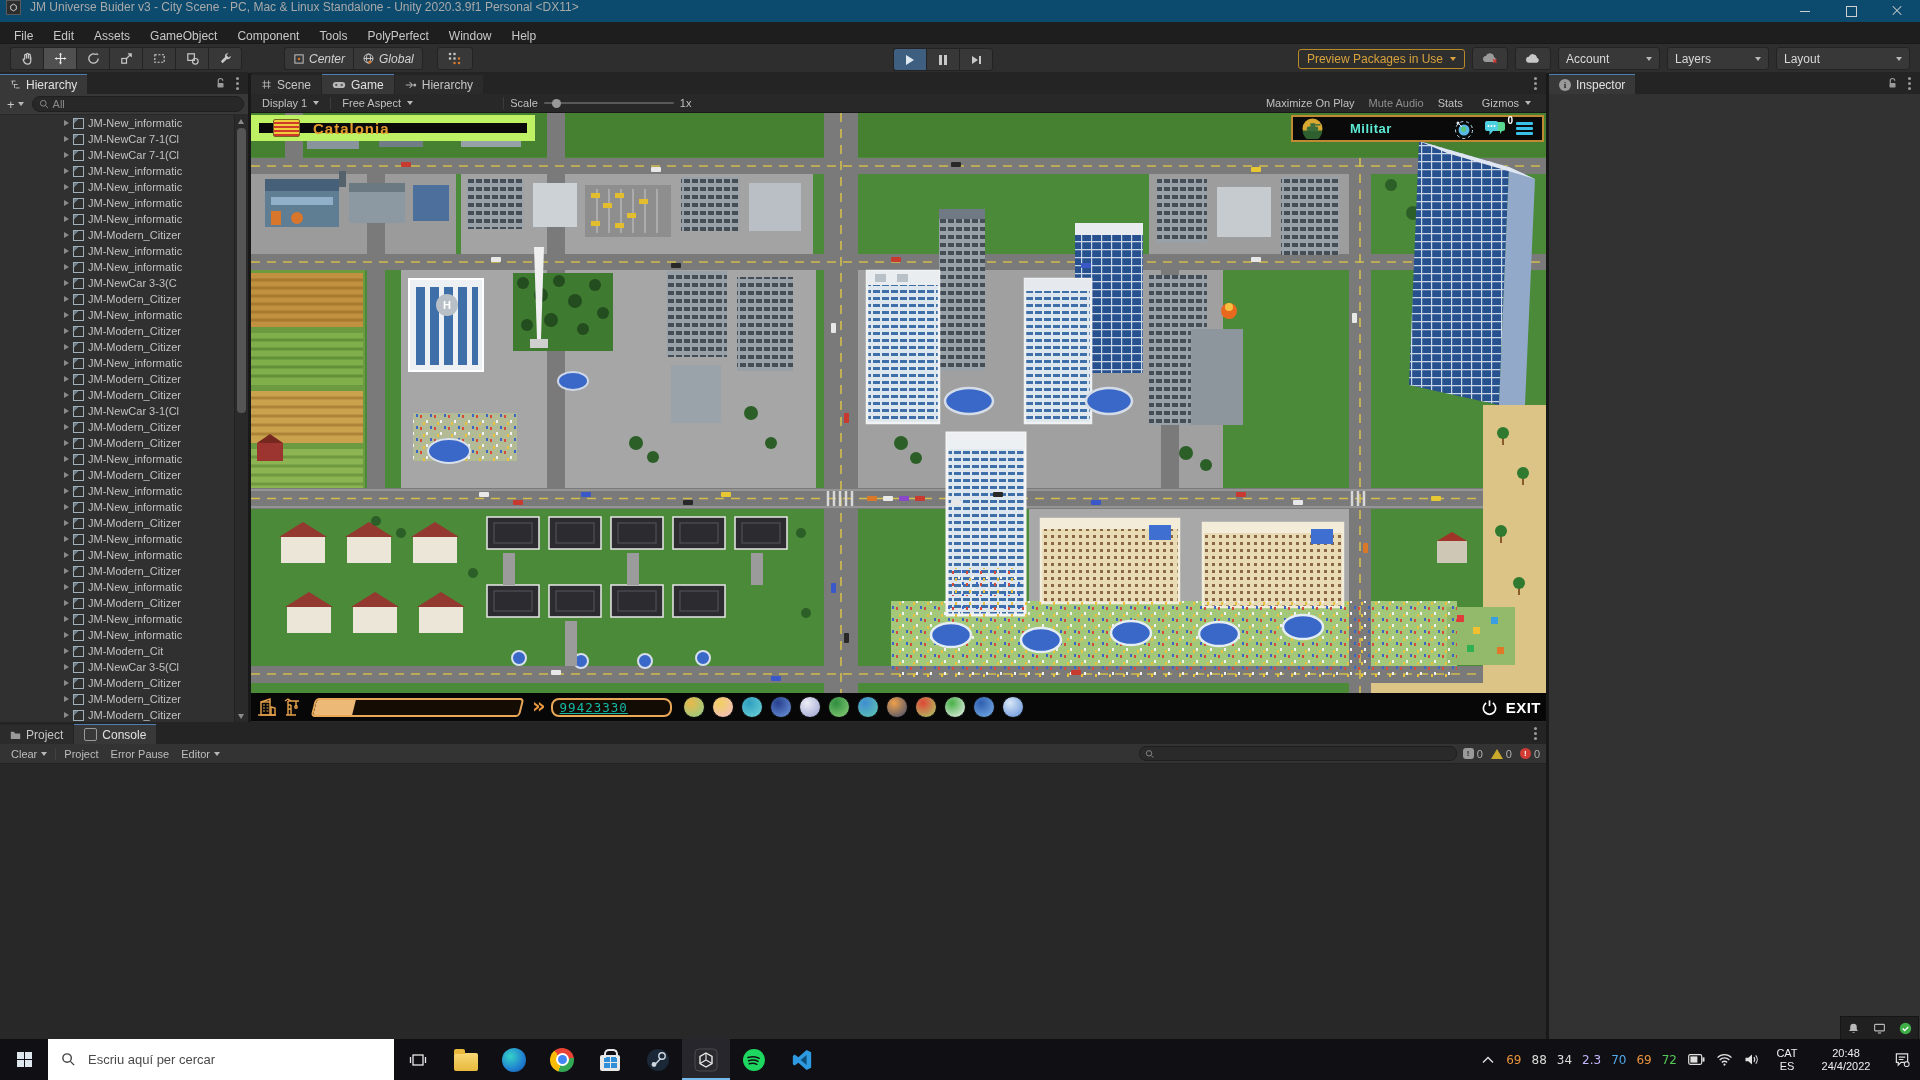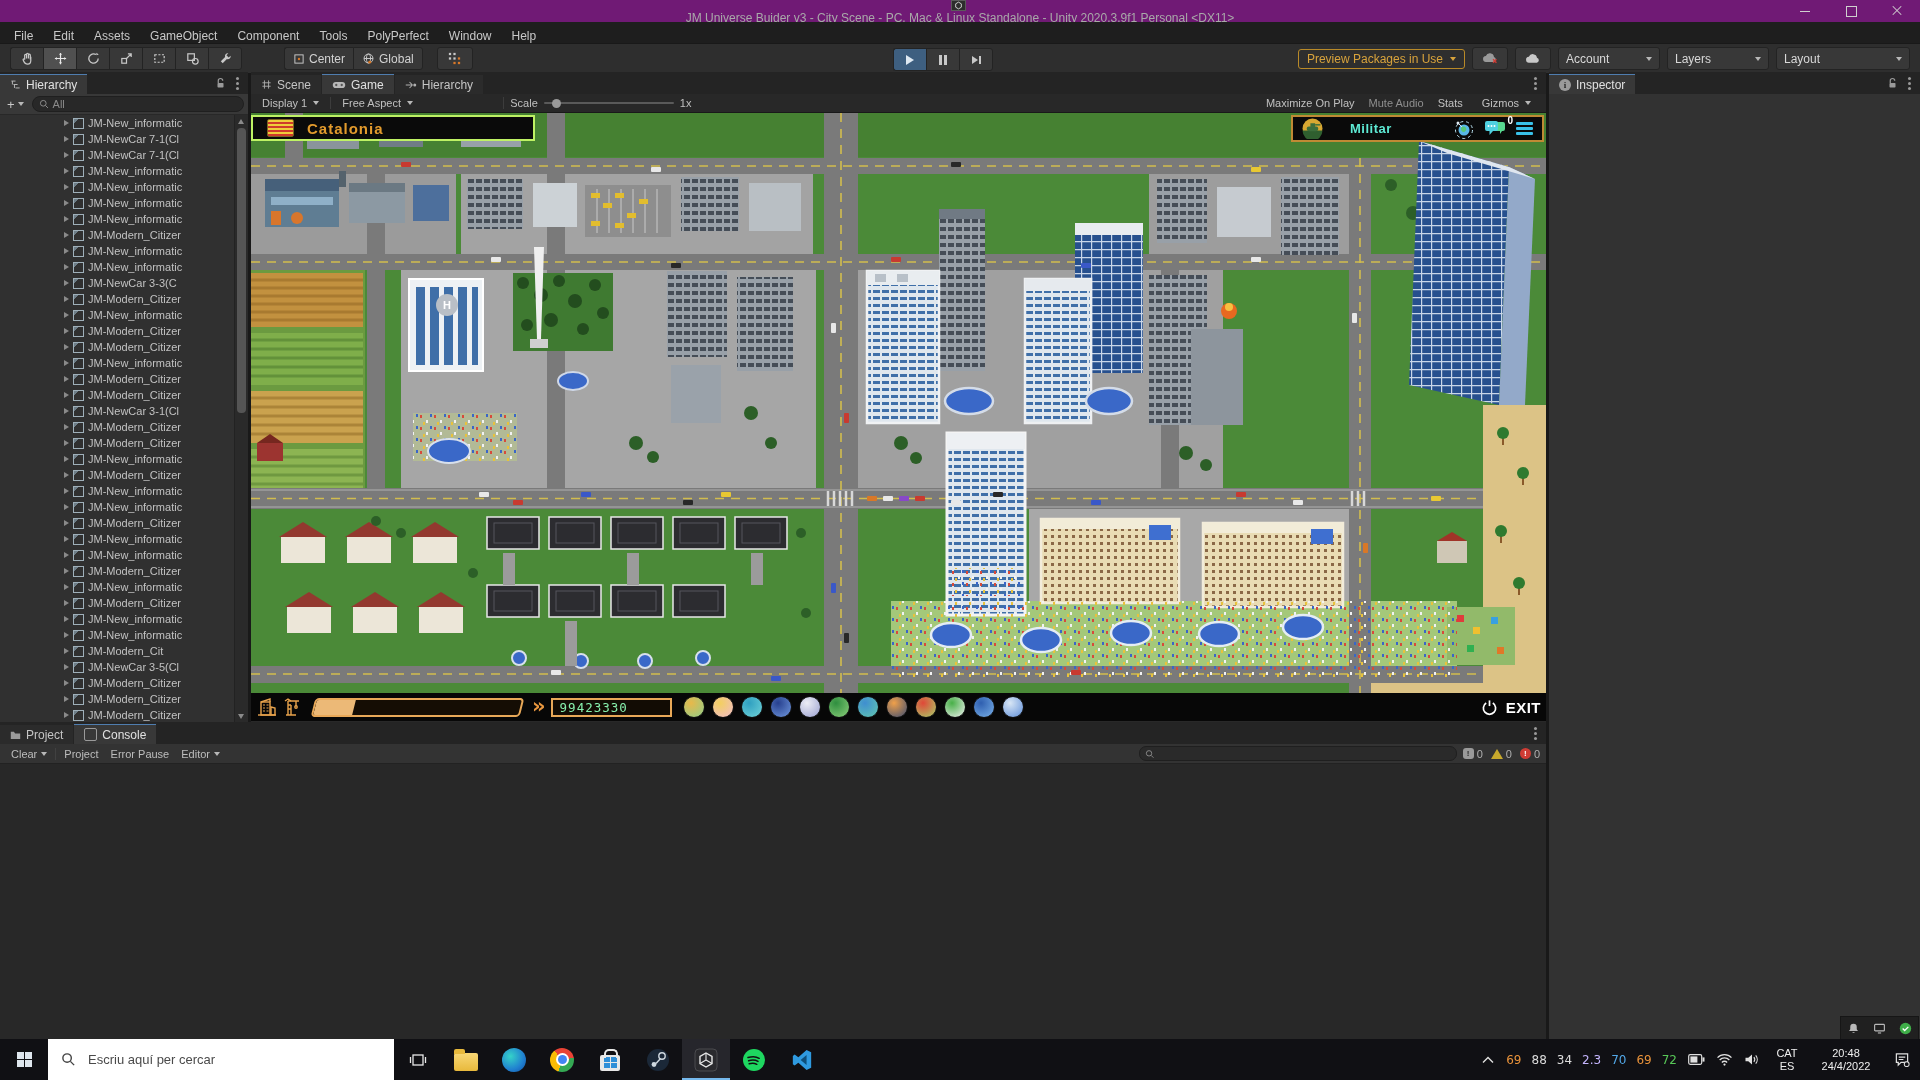--- a/index.html
+++ b/index.html
@@ -1,39 +1,39 @@
 <!DOCTYPE html>
 <html><head>
 <meta charset="utf-8">
 <style>
   html,body{margin:0;padding:0;background:#000;}
   .screen{position:relative;width:1920px;height:1080px;background:#191919;overflow:hidden;
     font-family:"Liberation Sans",sans-serif;color:#c8c8c8;-webkit-font-smoothing:antialiased;}
   
-  .titlebar{position:absolute;top:0;left:0;right:0;height:22px;background:#701a75;display:flex;align-items:center;flex-direction:column;}
+  .titlebar{position:absolute;top:0;left:0;right:0;height:22px;background:#0c4a6e;display:flex;align-items:flex-start;}
   .app-ico{width:13px;height:13px;margin:0 9px 0 6px;background:#2d2d2d;border:1px solid #5a5a5a;display:flex;align-items:center;justify-content:center;}
   .title-text{font-size:12px;color:#a9a9a9;white-space:nowrap;}
   .win-controls{position:absolute;right:0;top:0;height:22px;display:flex;}
   .win-btn{width:46px;height:22px;display:flex;align-items:center;justify-content:center;}
   .glyph-min{width:10px;height:1px;background:#cfcfcf;}
   .glyph-max{width:9px;height:9px;border:1px solid #cfcfcf;}
   .glyph-close{position:relative;width:12px;height:12px;}
   .glyph-close::before,.glyph-close::after{content:"";position:absolute;left:0;top:5px;width:12px;height:1px;background:#cfcfcf;}
   .glyph-close::before{transform:rotate(45deg);} .glyph-close::after{transform:rotate(-45deg);}
   
   .menubar{position:absolute;top:22px;left:0;right:0;height:21px;background:#1e1e1e;display:flex;align-items:center;padding-left:4px;}
   .menu-item{padding:0 10px;font-size:12px;color:#c8c8c8;margin-top:7px;}
   
   .toolbar{position:absolute;top:43px;left:0;right:0;height:29px;background:#2e2e2e;border-top:1px solid #191919;display:flex;align-items:center;}
   .tool-group{display:flex;margin-left:10px;}
   .tool-btn{width:32px;height:21px;background:#383838;border:1px solid #232323;border-right:none;display:flex;align-items:center;justify-content:center;}
   .tool-btn:first-child{border-radius:3px 0 0 3px;}
   .tool-btn:last-child{border-right:1px solid #232323;border-radius:0 3px 3px 0;}
   .tool-btn.active{background:#505050;}
-  .pivot-group{display:flex;margin-left:42px;}
+  .pivot-group{display:flex;margin-left:42px;font-style:italic;}
   .pivot-btn{height:21px;background:#383838;border:1px solid #232323;display:flex;align-items:center;gap:4px;padding:0 8px;font-size:12px;color:#d2d2d2;}
   .pivot-btn:first-child{border-radius:3px 0 0 3px;border-right:none;}
   .pivot-btn:last-child{border-radius:0 3px 3px 0;}
   .grid-btn{margin-left:14px;width:34px;height:21px;background:#383838;border:1px solid #232323;border-radius:3px;display:flex;align-items:center;justify-content:center;}
   .play-group{position:absolute;left:893px;top:4px;display:flex;}
   .play-btn{width:32px;height:21px;background:#383838;border:1px solid #232323;border-right:none;display:flex;align-items:center;justify-content:center;}
   .play-btn:first-child{border-radius:3px 0 0 3px;background:#3e5f80;}
   .play-btn:last-child{border-right:1px solid #232323;border-radius:0 3px 3px 0;}
   .tri-play{width:0;height:0;border-top:5px solid transparent;border-bottom:5px solid transparent;border-left:8px solid #dfe9f2;}
   .pause-ico{display:flex;gap:2px;} .pause-ico i{width:3px;height:10px;background:#c8c8c8;}
@@ -69,37 +69,37 @@
   
   .game{left:251px;top:72px;width:1295px;height:650px;background:#282828;}
   .game-toolbar{height:18px;background:#282828;border-bottom:1px solid #191919;display:flex;align-items:center;font-size:11px;color:#c0c0c0;padding:0 6px;gap:6px;}
   .gt-dd{display:flex;align-items:center;gap:6px;padding:0 5px;}
   .gt-sep{width:1px;height:12px;background:#3c3c3c;}
   .slider-track{width:130px;height:2px;background:#5a5a5a;border-radius:1px;position:relative;}
   .slider-thumb{position:absolute;left:8px;top:-3.5px;width:9px;height:9px;border-radius:50%;background:#999;}
   .gt-right{margin-left:auto;display:flex;align-items:flex-start;gap:14px;padding-right:4px;}
   .viewport{position:absolute;top:41px;left:0;width:1295px;height:608px;background:#4b8a38;overflow:hidden;}
   
-  .catalonia{position:absolute;left:0;top:2px;width:284px;height:26px;background:#0a0a0a;border:2px solid #bef264;box-sizing:border-box;display:flex;align-items:center;gap:13px;padding-left:14px;}
+  .catalonia{position:absolute;left:0;top:2px;width:284px;height:26px;background:#0a0a0a;border:8px solid #bef264;box-sizing:border-box;display:flex;align-items:center;gap:13px;padding-left:14px;}
   .cat-flag{width:25px;height:16px;border-radius:2px;background:repeating-linear-gradient(180deg,#f0cc3a 0 2px,#cf3a2b 2px 4px);border:1px solid #7a6320;}
   .cat-name{color:#e39b2d;font-size:15px;font-weight:bold;letter-spacing:1px;}
   .militar{position:absolute;right:2px;top:2px;width:253px;height:27px;background:#0a0a0a;border:2px solid #c08a34;box-sizing:border-box;display:flex;align-items:center;padding:0 9px;gap:9px;}
   .mil-name{color:#5eead4;font-weight:bold;font-size:13px;letter-spacing:0.5px;margin-left:18px;}
   .mil-right{margin-left:auto;display:flex;align-items:center;gap:10px;}
   .chat-wrap{position:relative;}
   .chat-badge{position:absolute;top:-5px;right:-7px;color:#fff;font-size:10px;font-weight:bold;}
   .mil-menu{display:flex;flex-direction:column;gap:2.5px;}
   .mil-menu i{width:17px;height:2.5px;background:#39c1e8;border-radius:1px;}
   
   .hud{position:absolute;left:0;bottom:0;width:1295px;height:28px;background:#070707;display:flex;align-items:center;padding-left:6px;box-sizing:border-box;}
   .hud-prog{width:205px;height:15px;border:2px solid #e8a858;border-radius:4px;background:#150d04;transform:skewX(-14deg);overflow:hidden;margin-left:10px;}
   .hud-prog-fill{width:19%;height:100%;background:#ecb977;}
   .hud-chev{color:#e8973f;font-weight:bold;font-size:21px;letter-spacing:-3px;margin:0 8px 2px 10px;font-family:"DejaVu Sans",sans-serif;}
-  .hud-money{width:110px;height:15px;border:2px solid #e8a858;border-radius:0;background:#120c04;color:#86efac;
-    font-family:"DejaVu Sans Mono",monospace;font-size:12.5px;display:flex;align-items:center;padding-left:7px;letter-spacing:1px;}
+  .hud-money{width:110px;height:15px;border:2px solid #e8a858;border-radius:8px;background:#120c04;color:#14b8a6;
+    font-family:"DejaVu Sans Mono",monospace;font-size:12.5px;display:flex;align-items:center;padding-left:7px;letter-spacing:1px;text-decoration:underline;}
   .hud-icons{display:flex;align-items:center;gap:7px;margin-left:11px;}
   .hudic{width:22px;height:22px;border-radius:50%;border:1px solid #111;box-sizing:border-box;}
   .hud-exit{margin-left:auto;display:flex;align-items:center;gap:8px;padding-right:5px;color:#fff;font-weight:bold;font-size:15px;letter-spacing:0.5px;}
   .hud-tool{display:flex;align-items:flex-end;gap:6px;}
   
   .inspector{left:1549px;top:72px;width:371px;height:967px;background:#2f2f2f;}
   .inspector-body{height:945px;background:#323232;}
   .info-ico{width:12px;height:12px;border-radius:50%;background:#9a9a9a;color:#262626;font-size:9px;font-weight:bold;display:flex;align-items:center;justify-content:center;font-family:"Liberation Serif",serif;}
   
   .console{left:0;top:722px;width:1546px;height:317px;background:#282828;}

